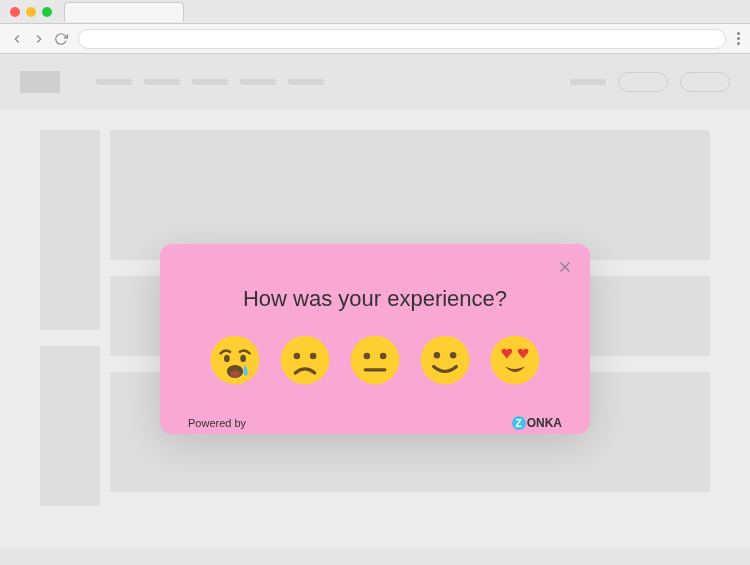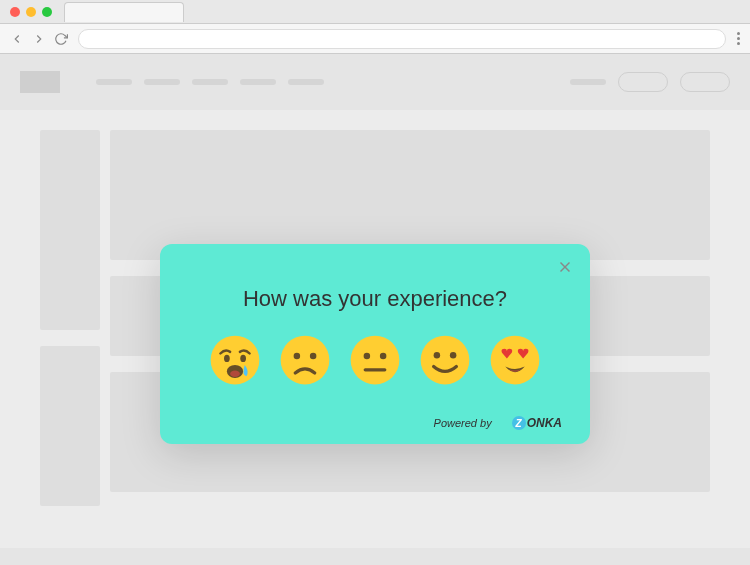--- a/index.html
+++ b/index.html
@@ -83,24 +83,24 @@
     .mb2 { height: 80px; }
     .mb3 { height: 120px; }
     .content-wrap { background: #ececec; padding: 20px; }
     
     .modal {
       position: absolute;
       top: 190px;
       left: 50%;
       transform: translateX(-50%);
       width: 430px;
-      background: #5eead4;
+      background: #f9a8d4;
       border-radius: 12px;
       box-shadow: 0 10px 40px rgba(0,0,0,0.15);
-      padding: 24px 28px 14px 28px;
+      padding: 24px 28px 4px 28px;
     }
     .close-btn {
       position: absolute;
       top: 14px;
       right: 16px;
       width: 18px;
       height: 18px;
       cursor: pointer;
       color: #888;
     }
@@ -117,23 +117,22 @@
       gap: 18px;
       margin-bottom: 30px;
     }
     .face { width: 52px; height: 52px; cursor: pointer; }
     .powered {
       text-align: center;
       font-size: 11px;
       color: #333;
       display: flex;
       align-items: center;
-      justify-content: flex-end;
-      gap: 20px;
-      font-style: italic;
+      justify-content: space-between;
+      gap: 4px;
     }
     .zonka-logo { display: inline-flex; align-items: center; font-weight: 700; font-size: 12px; }
     .zonka-z {
       display: inline-flex;
       align-items: center;
       justify-content: center;
       width: 14px; height: 14px;
       background: #45c0e6;
       color: #fff;
       border-radius: 50%;

